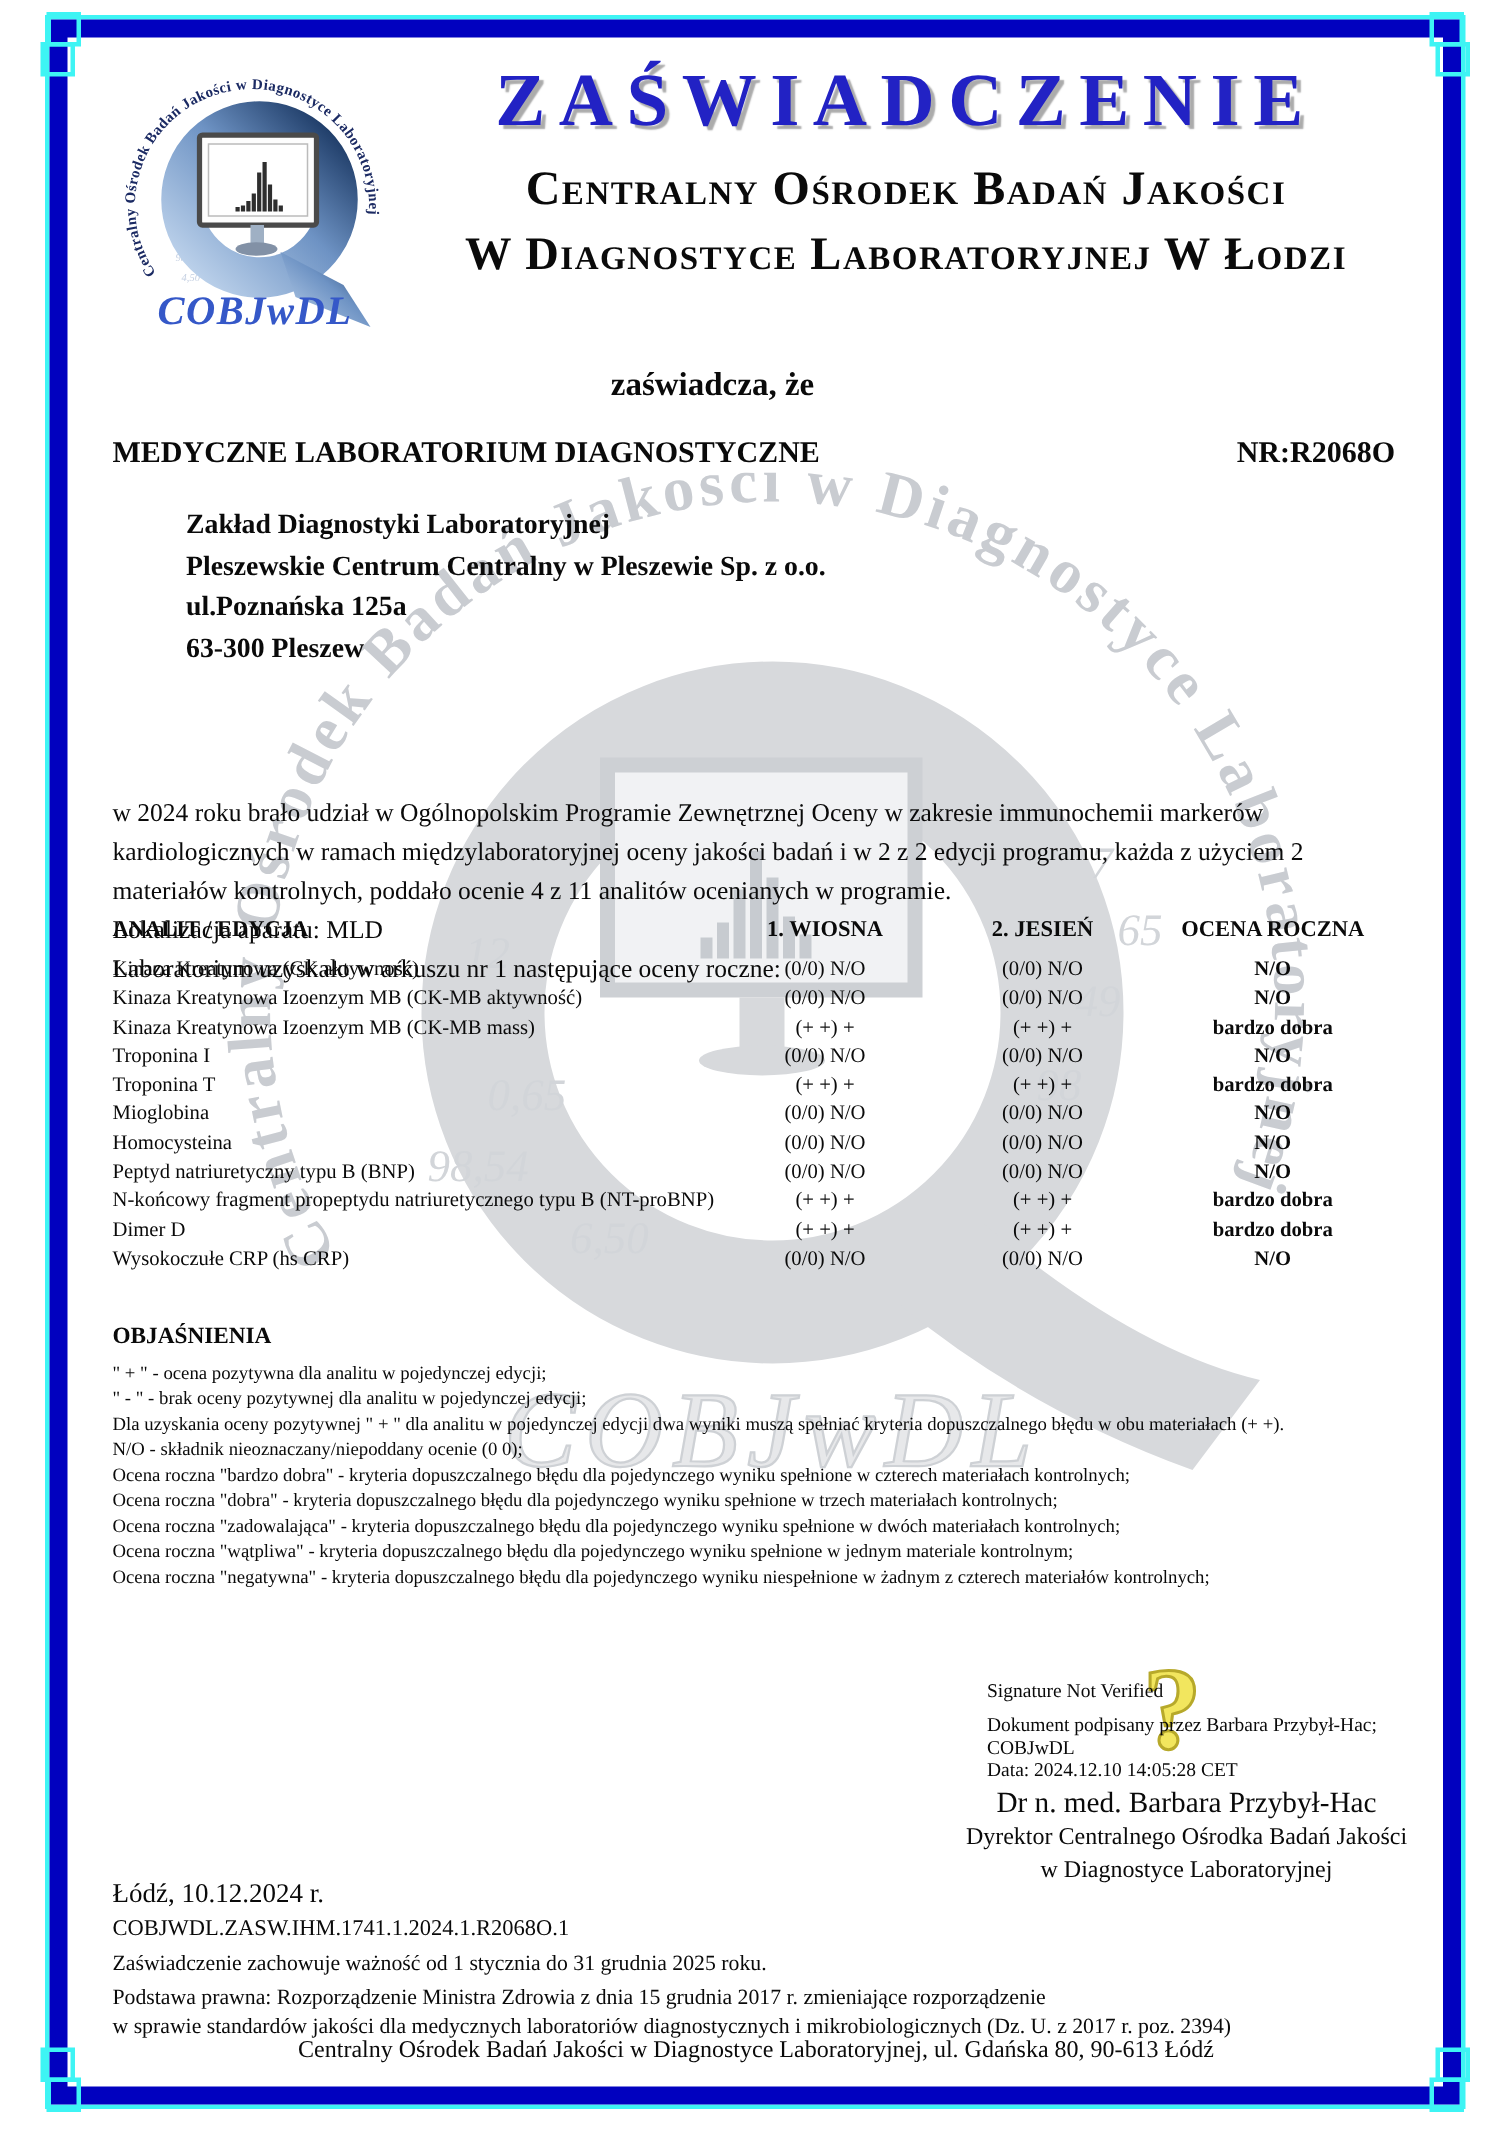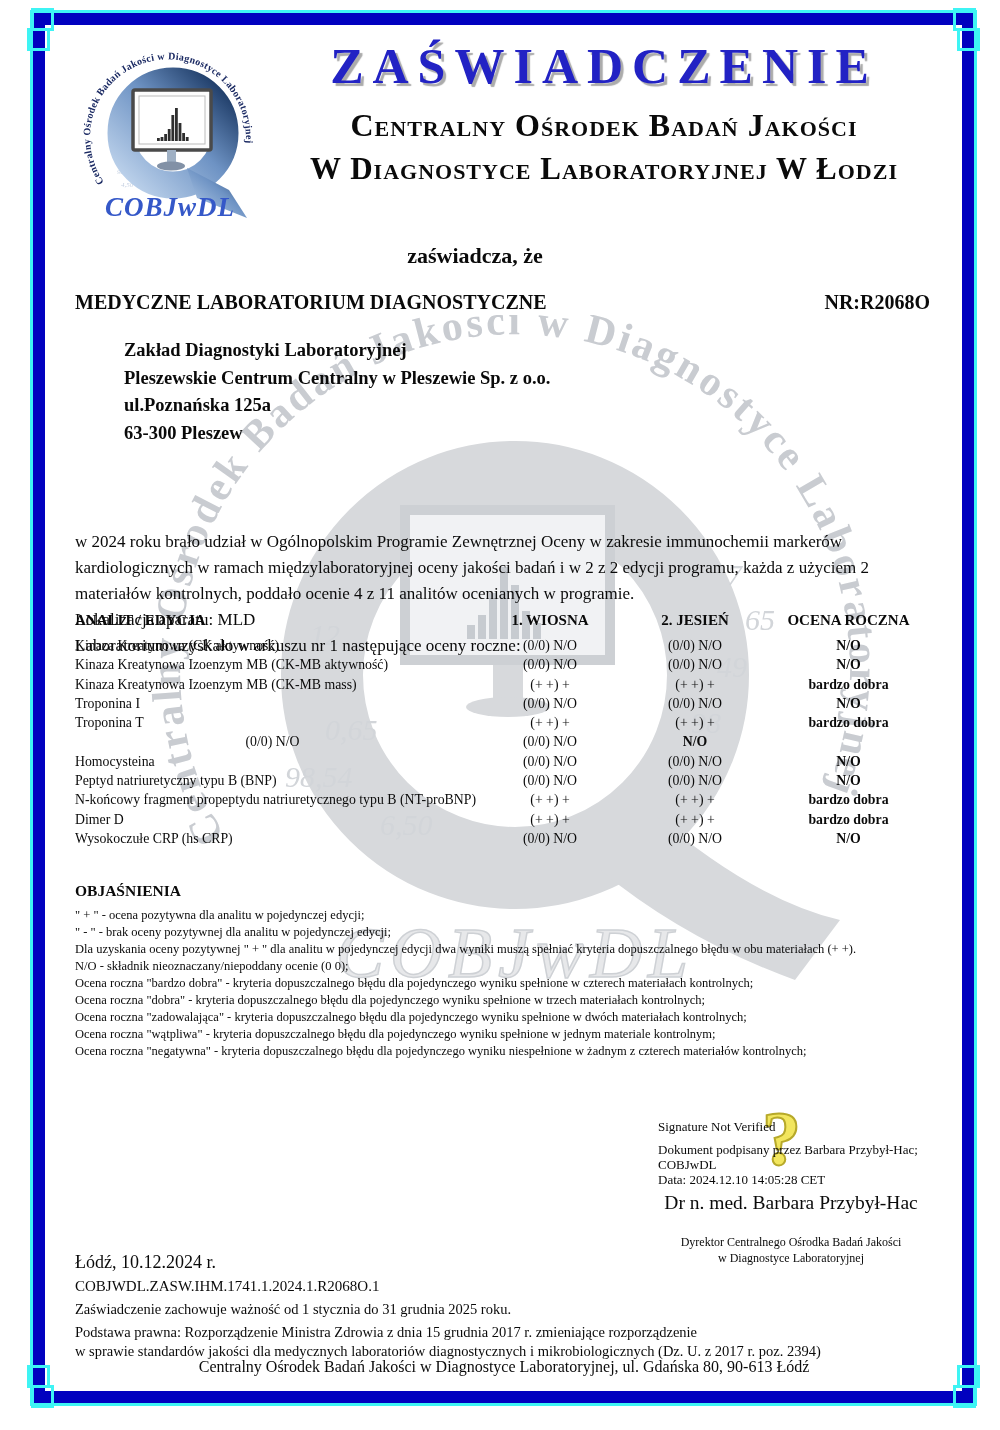--- a/index.html
+++ b/index.html
@@ -44,21 +44,21 @@
   .legend{position:absolute;left:75px;top:882px;width:865px;}
   .legend-title{font-size:15.5px;font-weight:bold;margin-bottom:7px;}
   .legend-line{font-size:12.5px;line-height:17px;white-space:nowrap;}
   
   .qmark{position:absolute;left:762px;top:1100px;font-size:78px;font-weight:bold;line-height:1;
     color:var(--question-yellow);-webkit-text-stroke:2px #b7a92a;z-index:5;}
   .sig-stamp{position:absolute;left:658px;top:1120px;width:300px;font-size:13px;line-height:1.15;z-index:6;}
   .sig-stamp .nv{margin-bottom:8px;}
   .sig-name-block{position:absolute;left:635px;top:1192px;width:312px;text-align:center;z-index:6;}
   .sig-name{font-size:19.5px;font-weight:normal;white-space:nowrap;}
-  .sig-title{font-size:12px;line-height:1.35;margin-top:20px;}
+  .sig-title{font-size:16px;line-height:1.35;margin-top:0;}
   
   .footer{position:absolute;left:75px;top:1252px;width:870px;}
   .city-date{font-size:18px;margin-bottom:5px;}
   .doc-number{font-size:15px;margin-bottom:6px;}
   .validity{font-size:14.5px;margin-bottom:5px;}
   .legal{font-size:14.5px;line-height:19px;}
   .footer-address{position:absolute;left:8px;top:1358px;width:992px;text-align:center;font-size:16px;}
 </style>
 </head>
 <body>
@@ -216,20 +216,21 @@
             <span class="cell-jesien">(0/0) N/O</span>
             <span class="cell-ocena">N/O</span>
           </div>
           <div class="trow">
             <span class="cell-analit">Troponina T</span>
             <span class="cell-wiosna">(+ +) +</span>
             <span class="cell-jesien">(+ +) +</span>
             <span class="cell-ocena">bardzo dobra</span>
           </div>
           <div class="trow">
+            <span class="cell-analit">Mioglobina</span>
             <span class="cell-wiosna">(0/0) N/O</span>
             <span class="cell-jesien">(0/0) N/O</span>
             <span class="cell-ocena">N/O</span>
           </div>
           <div class="trow">
             <span class="cell-analit">Homocysteina</span>
             <span class="cell-wiosna">(0/0) N/O</span>
             <span class="cell-jesien">(0/0) N/O</span>
             <span class="cell-ocena">N/O</span>
           </div>

